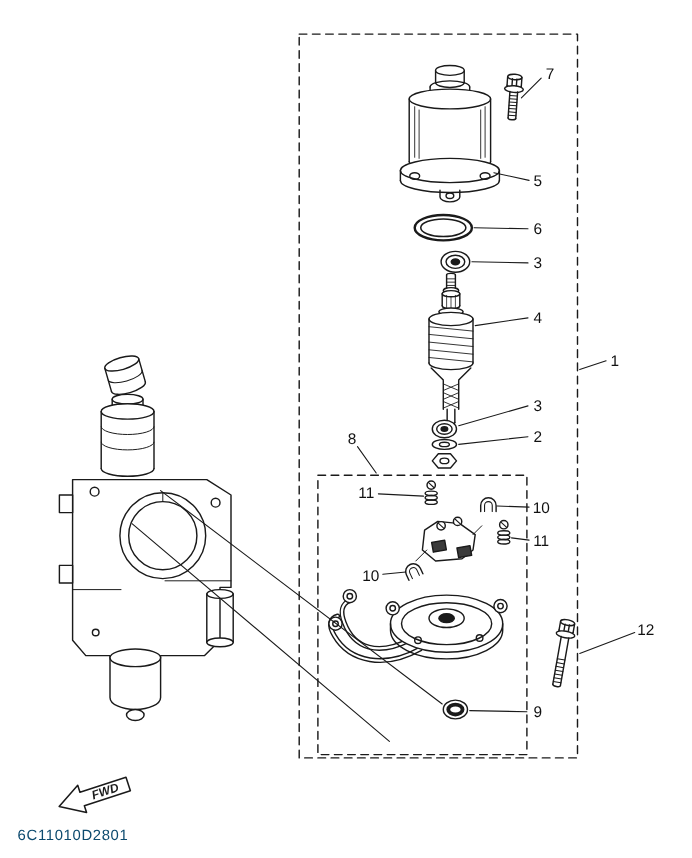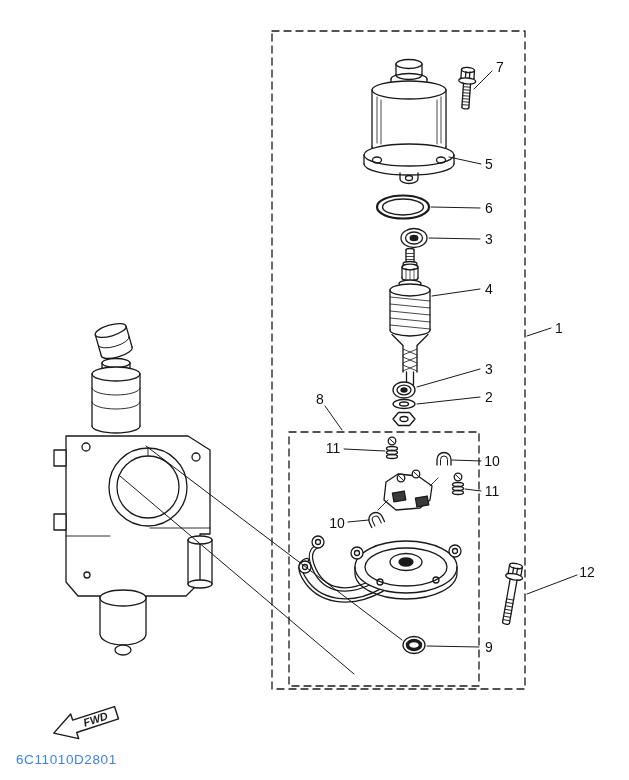--- a/index.html
+++ b/index.html
@@ -20,21 +20,21 @@
     color: #111111;
     font-family: "Liberation Sans", sans-serif;
     user-select: none;
   }
   .part-code {
     position: absolute;
     left: 16px;
     top: 752px;
     font-size: 13.5px;
     letter-spacing: 0.6px;
-    color: #3b82f6;
+    color: #0c4a6e;
   }
 </style>
 </head>
 <body>
 
 <div class="canvas">
 
   <svg class="art" width="629" height="780" viewBox="0 0 629 780" fill="none" stroke="#1a1a1a" stroke-width="1.3" stroke-linecap="round" stroke-linejoin="round">
 
     <rect x="272" y="31" width="253" height="658" stroke-dasharray="7 5"></rect>

